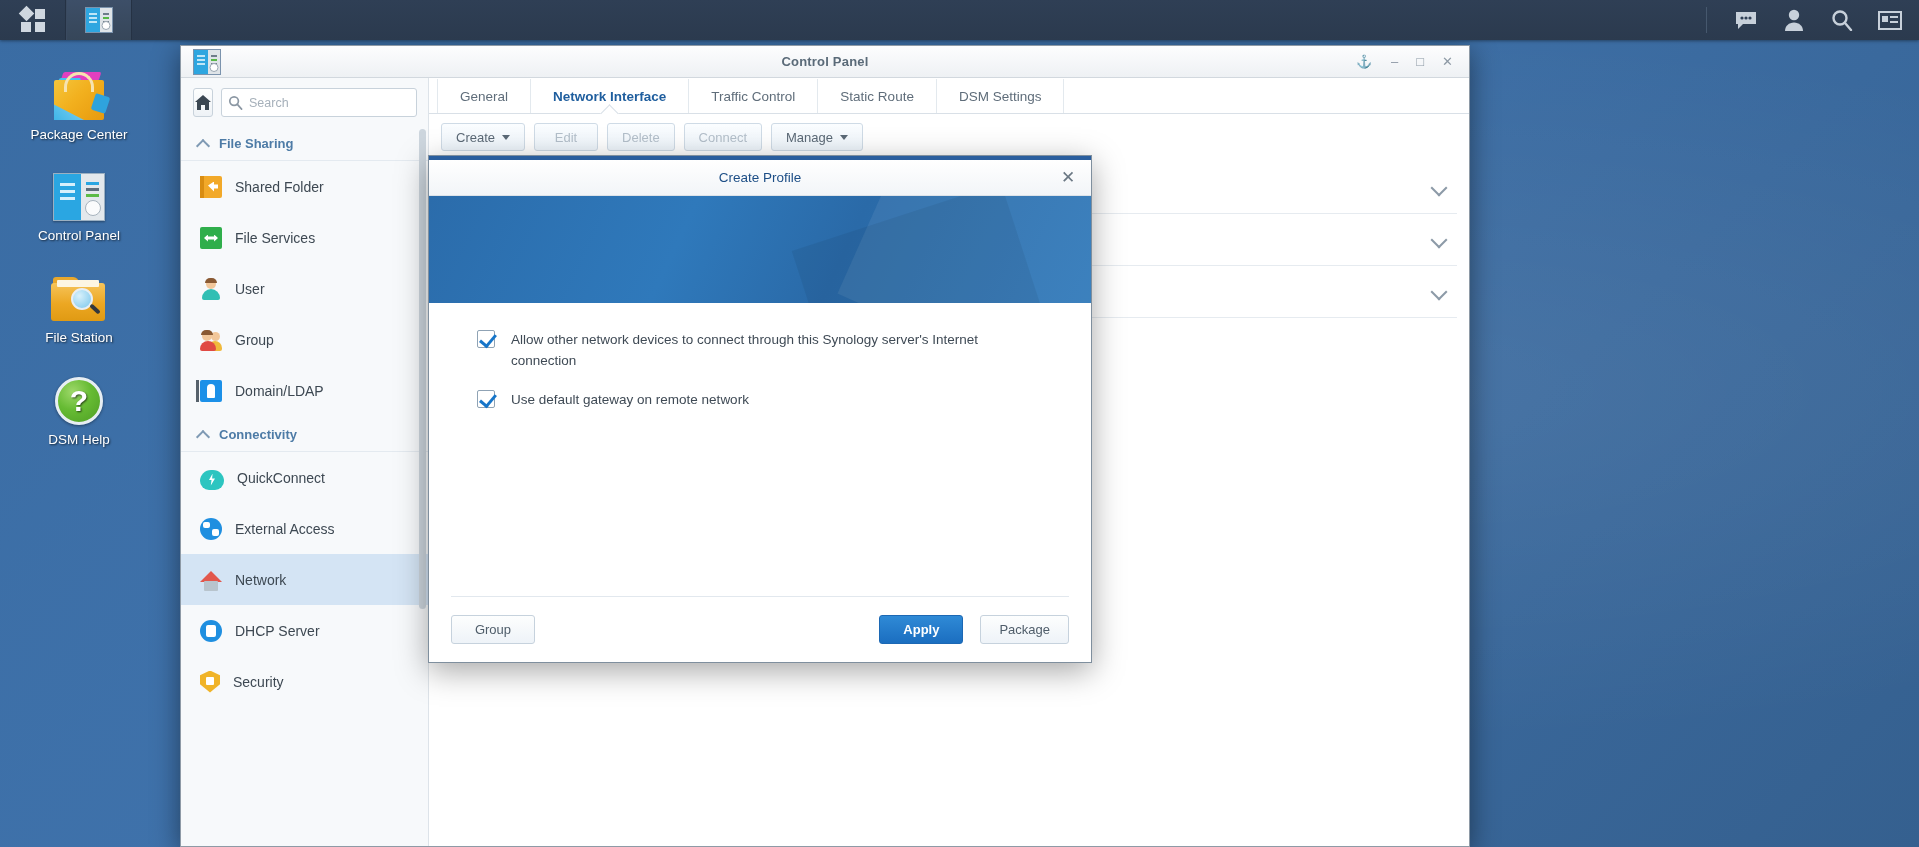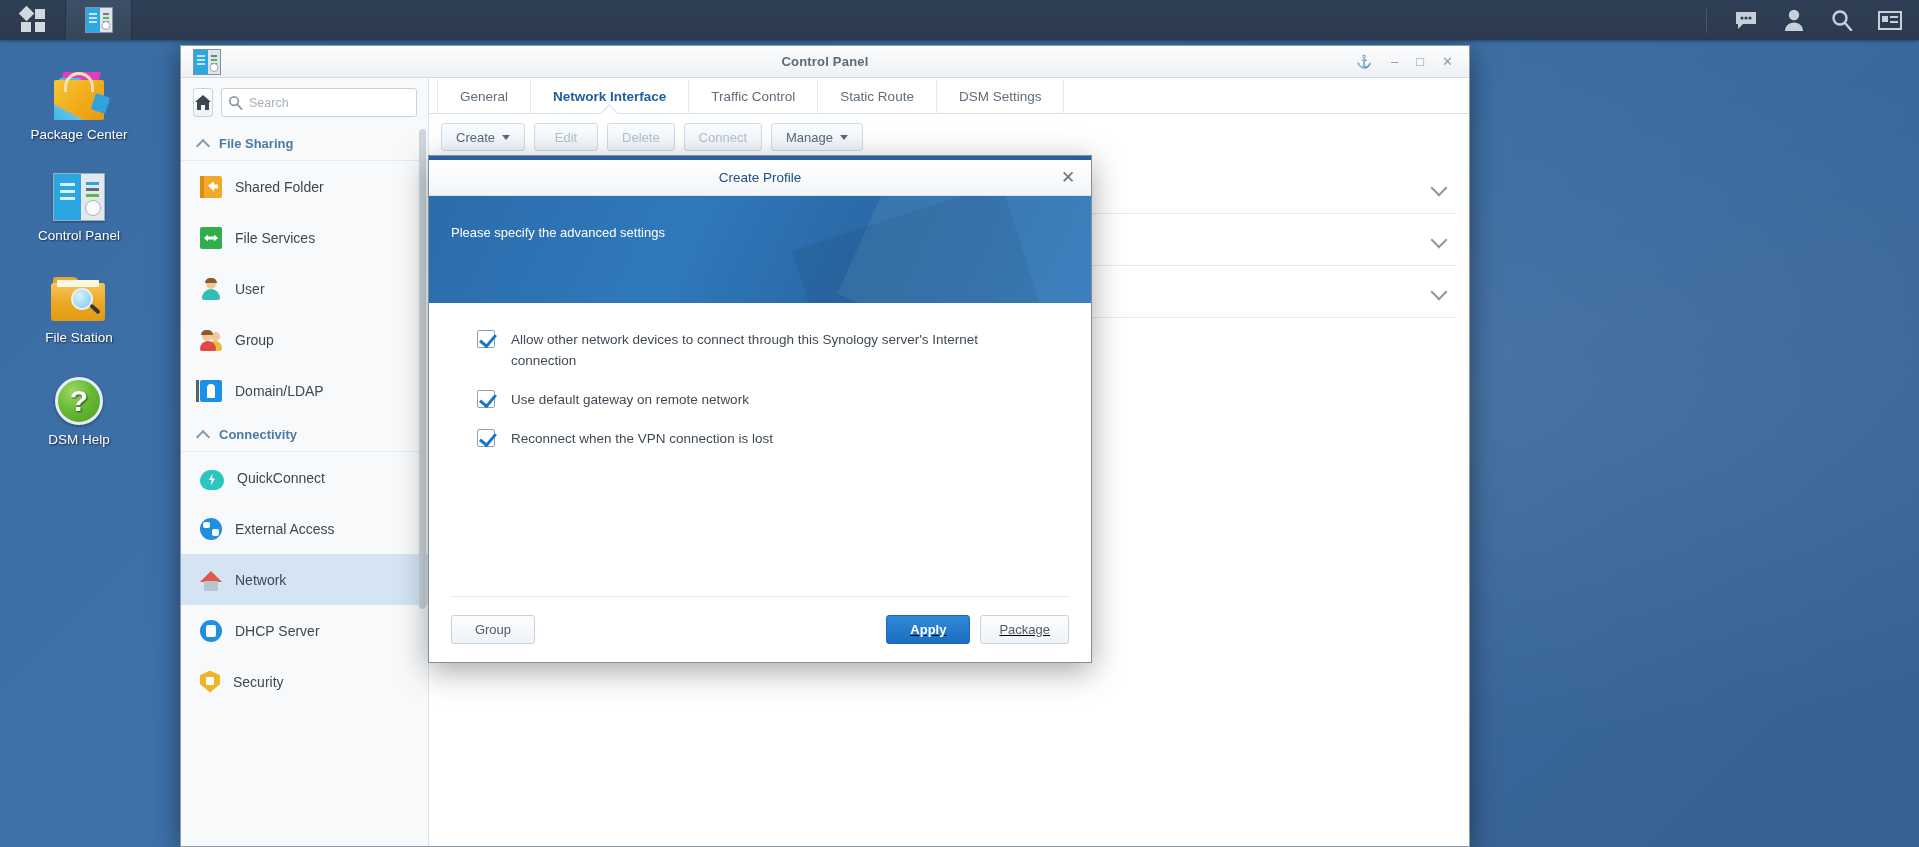--- a/index.html
+++ b/index.html
@@ -250,21 +250,21 @@
     position:relative;cursor:pointer;margin-top:1px;}
   .cbox.checked:after{ content:"";position:absolute;left:5px;top:0px;width:7px;height:13px;
     border-right:3px solid #1675c9;border-bottom:3px solid #1675c9;transform:rotate(40deg);}
   .cblabel{ font-size:13.5px;color:#3f4a55;line-height:21px;max-width:500px;}
   #modal-footer{ flex:none;height:66px;border-top:1px solid #e2e8ee;margin:0 22px;
     display:flex;align-items:center;}
   .fbtn{ height:29px;min-width:84px;padding:0 18px;border-radius:3px;font-size:13px;cursor:pointer;
     display:flex;align-items:center;justify-content:center;font-family:"Liberation Sans",sans-serif;}
   .fbtn.secondary{ border:1px solid #c6d2dd;background:linear-gradient(180deg,#fdfefe,#eef3f8);color:#4f5d6a;}
   .fbtn.primary{ border:1px solid #1c68b4;background:linear-gradient(180deg,#2f8ad6,#1b6ec0);color:#fff;font-weight:bold;}
-  #footer-right{ margin-left:auto; display:flex; gap:10px;text-decoration:underline;}
+  #footer-right{ margin-left:auto; display:flex; gap:17px;}
 </style>
 </head>
 <body>
 
 <div id="desktop">
 
   <div id="taskbar">
     <div class="tb-btn first">
       <span class="grid-glyph">
         <i></i>
@@ -544,35 +544,30 @@
 
   <div id="modal">
     <div id="modal-title">
       <span>Create Profile</span>
       <div id="modal-close">✕</div>
     </div>
 
     <div id="modal-hero">
       <div class="facet1"></div>
       <div class="facet2"></div>
-      <p>Please specify the advanced settings</p>
     </div>
 
     <div id="modal-content">
       <div class="cbrow">
         <span class="cbox checked"></span>
         <span class="cblabel">Allow other network devices to connect through this Synology server's Internet connection</span>
       </div>
       <div class="cbrow">
         <span class="cbox checked"></span>
         <span class="cblabel">Use default gateway on remote network</span>
-      </div>
-      <div class="cbrow">
-        <span class="cbox checked"></span>
-        <span class="cblabel">Reconnect when the VPN connection is lost</span>
       </div>
     </div>
 
     <div id="modal-footer">
       <div class="fbtn secondary">Group</div>
       <div id="footer-right">
         <div class="fbtn primary">Apply</div>
         <div class="fbtn secondary">Package</div>
       </div>
     </div>

